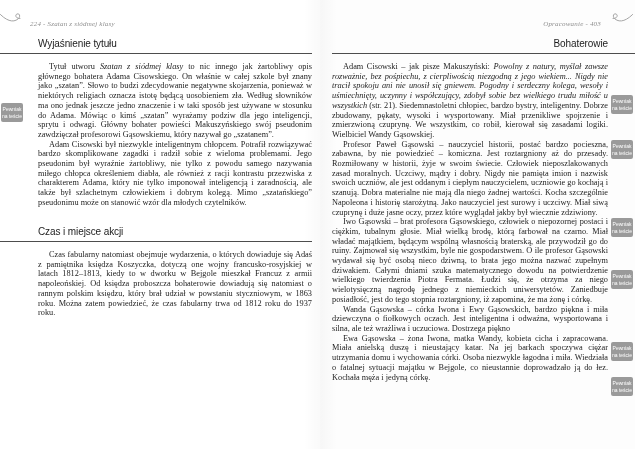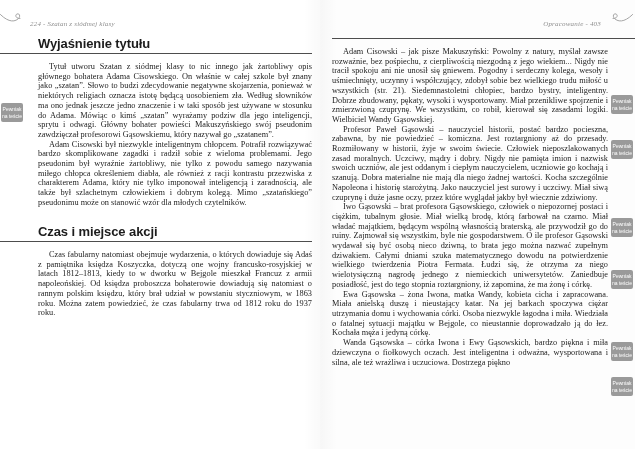--- a/index.html
+++ b/index.html
@@ -33,32 +33,32 @@
   #flourish-left{left:0px;}
   #flourish-right{right:2px; transform:scaleX(-1);}
 
   .sec{position:absolute; width:274px;}
   .sec-left{left:38px;}
   .sec-right{left:332px; width:276px;}
 
   h2.sec-heading{
     margin:0 0 4px 0;
     font-family:"Liberation Sans","DejaVu Sans",sans-serif;
-    font-weight:bold; font-size:13px; line-height:11px;
+    font-weight:normal; font-size:10px; line-height:11px;
     letter-spacing:-0.1px; color:#1c1c1c;
   }
   .sec-right h2.sec-heading{text-align:right;}
   .rule{border-top:1px solid var(--rule); height:0; margin-bottom:8px;}
   .rule-left{margin-left:-38px;}   
   .rule-right{margin-right:-27px;} 
 
   .paras{font-size:8.3px; line-height:9.7px; text-align:justify;}
   .paras p.para{margin:0; text-indent:11px;}
   .para span.b{font-weight:normal;}
-  .para span.i{}
+  .para span.i{font-style:italic;}
 
   .margin-tab{
     position:absolute; width:22px; box-sizing:border-box; padding:3px 1px;
     background:var(--tab_bg); color:var(--tab_text);
     font-family:"Liberation Sans","DejaVu Sans",sans-serif;
     font-size:5px; line-height:6.5px; text-align:center;
     border-radius:2px;
   }
   .margin-tab.tab-left{left:1px;}
   .margin-tab.tab-right{left:611px;}
@@ -95,27 +95,28 @@
 
   <section class="sec sec-left" style="top:226px">
     <h2 class="sec-heading">Czas i miejsce akcji</h2>
     <div class="rule rule-left"></div>
     <div class="paras">
         <p class="para"><span class="b">Czas fabularny</span><span> natomiast obejmuje wydarzenia, o których dowiaduje się Adaś z pamiętnika księdza Koszyczka, dotyczą one wojny francusko-rosyjskiej w latach 1812–1813, kiedy to w dworku w Bejgole mieszkał Francuz z armii napoleońskiej. Od księdza proboszcza bohaterowie dowiadują się natomiast o rannym polskim księdzu, który brał udział w powstaniu styczniowym, w 1863 roku. Można zatem powiedzieć, że </span><span class="b">czas fabularny trwa od 1812 roku do 1937 roku.</span></p>
       </div>
   </section>
 
   <section class="sec sec-right" style="top:38px">
+    <h2 class="sec-heading">Bohaterowie</h2>
     <div class="rule rule-right"></div>
     <div class="paras">
         <p class="para"><span class="b">Adam Cisowski</span><span> – jak pisze Makuszyński: </span><span class="i">Powolny z natury, myślał zawsze rozważnie, bez pośpiechu, z cierpliwością niezgodną z jego wiekiem... Nigdy nie tracił spokoju ani nie unosił się gniewem. Pogodny i serdeczny kolega, wesoły i uśmiechnięty, uczynny i współczujący, zdobył sobie bez wielkiego trudu miłość u wszystkich</span><span> (str. 21). Siedemnastoletni chłopiec, bardzo bystry, inteligentny. Dobrze zbudowany, pękaty, wysoki i wysportowany. Miał przenikliwe spojrzenie i zmierzwioną czuprynę. We wszystkim, co robił, kierował się zasadami logiki. Wielbiciel Wandy Gąsowskiej.</span></p>
         <p class="para"><span class="b">Profesor Paweł Gąsowski</span><span> – nauczyciel historii, postać bardzo pocieszna, zabawna, by nie powiedzieć – komiczna. Jest roztargniony aż do przesady. Rozmiłowany w historii, żyje w swoim świecie. Człowiek nieposzlakowanych zasad moralnych. Uczciwy, mądry i dobry. Nigdy nie pamięta imion i nazwisk swoich uczniów, ale jest oddanym i ciepłym nauczycielem, uczniowie go kochają i szanują. Dobra materialne nie mają dla niego żadnej wartości. Kocha szczególnie Napoleona i historię starożytną. Jako nauczyciel jest surowy i uczciwy. Miał siwą czuprynę i duże jasne oczy, przez które wyglądał jakby był wiecznie zdziwiony.</span></p>
         <p class="para"><span class="b">Iwo Gąsowski</span><span> – brat profesora Gąsowskiego, człowiek o niepozornej postaci i ciężkim, tubalnym głosie. Miał wielką brodę, którą farbował na czarno. Miał władać majątkiem, będącym wspólną własnością braterską, ale przywodził go do ruiny. Zajmował się wszystkim, byle nie gospodarstwem. O ile profesor Gąsowski wydawał się być osobą nieco dziwną, to brata jego można nazwać zupełnym dziwakiem. Całymi dniami szuka matematycznego dowodu na potwierdzenie wielkiego twierdzenia Piotra Fermata. Łudzi się, że otrzyma za niego wielotysięczną nagrodę jednego z niemieckich uniwersytetów. Zaniedbuje posiadłość, jest do tego stopnia roztargniony, iż zapomina, że ma żonę i córkę.</span></p>
+        <p class="para"><span class="b">Wanda Gąsowska</span><span> – córka Iwona i Ewy Gąsowskich, bardzo piękna i miła dziewczyna o fiołkowych oczach. Jest inteligentna i odważna, wysportowana i silna, ale też wrażliwa i uczuciowa. Dostrzega piękno</span></p>
         <p class="para"><span class="b">Ewa Gąsowska</span><span> – żona Iwona, matka Wandy, kobieta cicha i zapracowana. Miała anielską duszę i nieustający katar. Na jej barkach spoczywa ciężar utrzymania domu i wychowania córki. Osoba niezwykle łagodna i miła. Wiedziała o fatalnej sytuacji majątku w Bejgole, co nieustannie doprowadzało ją do łez. Kochała męża i jedyną córkę.</span></p>
-        <p class="para"><span class="b">Wanda Gąsowska</span><span> – córka Iwona i Ewy Gąsowskich, bardzo piękna i miła dziewczyna o fiołkowych oczach. Jest inteligentna i odważna, wysportowana i silna, ale też wrażliwa i uczuciowa. Dostrzega piękno</span></p>
       </div>
   </section>
 
   <div class="margin-tab tab-left" style="top:103px">Pewniak na teście</div>
   <div class="margin-tab tab-right" style="top:95px">Pewniak na teście</div>
   <div class="margin-tab tab-right" style="top:140px">Pewniak na teście</div>
   <div class="margin-tab tab-right" style="top:218px">Pewniak na teście</div>
   <div class="margin-tab tab-right" style="top:270px">Pewniak na teście</div>
   <div class="margin-tab tab-right" style="top:342px">Pewniak na teście</div>
   <div class="margin-tab tab-right" style="top:377px">Pewniak na teście</div>

